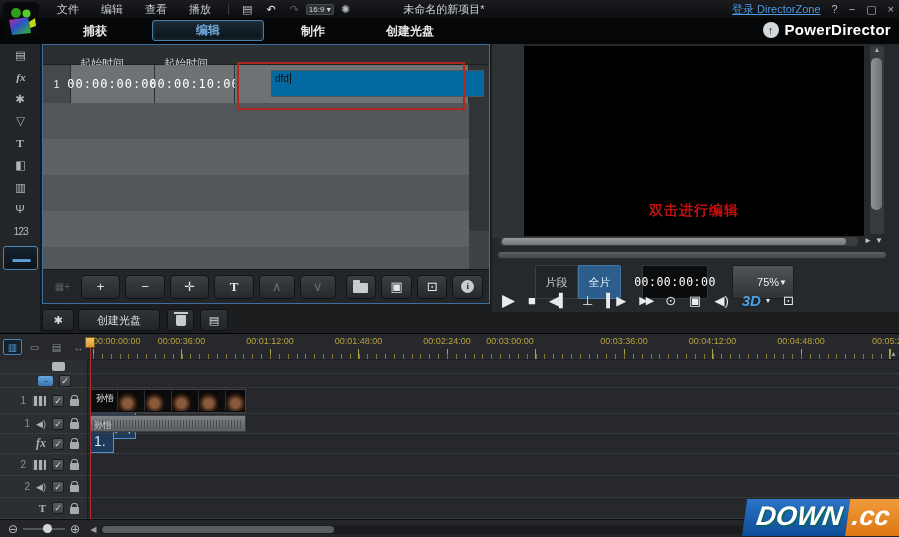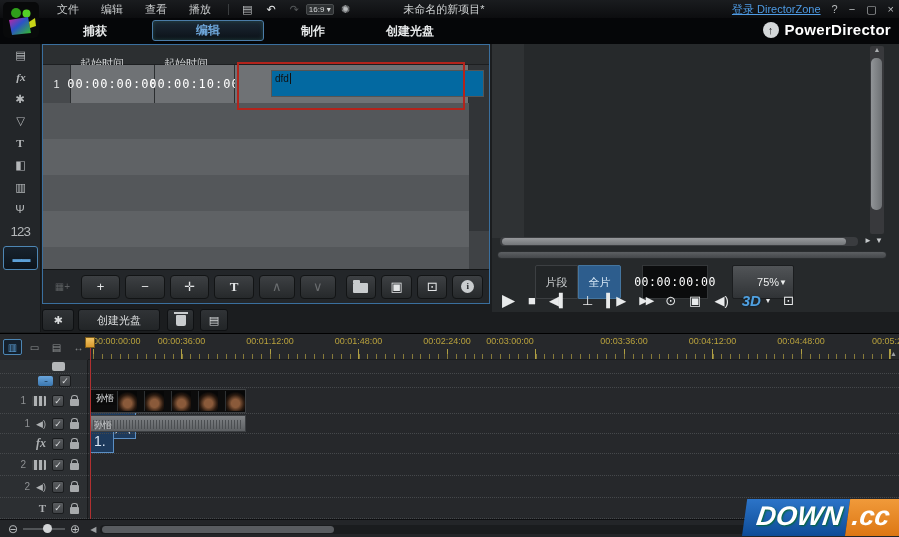--- a/index.html
+++ b/index.html
@@ -28,21 +28,21 @@
     background:linear-gradient(#1c2835,#0c1218); color:#6fa8dc; box-shadow:0 0 4px #244 inset; }
   #brand { position:absolute; right:8px; top:21px; display:flex; align-items:center; gap:6px; z-index:6;}
   #brand-icon { width:16px; height:16px; border-radius:50%; background:#d4d7d9; color:#1b1d1f; font-size:11px; line-height:16px; text-align:center; font-weight:bold;}
   #brand-name { color:#fff; font-size:15px; font-weight:bold; letter-spacing:.3px;}
 
   
   #sidebar { position:absolute; left:0; top:44px; width:41px; height:288px; background:#232629; border-right:1px solid #141617;}
   .side-icon { width:41px; height:22px; display:flex; align-items:center; justify-content:center; color:#b4b7b9; font-size:12px; }
   .side-icon .glyph { transform:scale(.95); }
   .side-icon.fx { font-family:"Liberation Serif",serif; font-style:italic; font-weight:bold; }
-  .side-icon.small { font-size:14px; letter-spacing:-1px;}
+  .side-icon.small { font-size:11px; letter-spacing:-1px;}
   .side-icon.active { margin:4px 3px 0 3px; width:35px; height:24px; border:1px solid #4d86b4; border-radius:3px;
     background:linear-gradient(#17222d,#0d141b); color:#5c9fd6; font-size:10px; letter-spacing:-1px;}
 
   
   #subpanel { position:absolute; left:42px; top:44px; width:448px; height:260px; border:1px solid #3a6f9e; background:#3f4245; }
   #sub-head { display:flex; height:20px; background:#2c2f31; border-bottom:1px solid #1d1f21; font-size:11px; color:#d5d7d8; }
   #sub-head div { padding:11px 0 0 9px; }
   .col-idx{width:28px;} .col-start{width:84px;} .col-end{width:80px;} .col-text{width:234px;} .col-scroll{width:20px;}
   #sub-row1 { display:flex; height:38px; }
   #sub-row1 .cell { border-right:1px solid #2b2e30; }
@@ -290,20 +290,23 @@
 
 <span class="act-btn" style="left:42px;width:32px">✱</span>
 <span class="act-btn" style="left:78px;width:82px">创建光盘</span>
 <span class="act-btn" style="left:167px;width:27px">
     <span class="trashcan"></span>
   </span>
 <span class="act-btn" style="left:200px;width:28px">▤</span>
 
 <div id="preview">
   <div id="pv-gutter"></div>
+  <div id="pv-video">
+    <span id="pv-hint">双击进行编辑</span>
+  </div>
   <div id="pv-vscroll">
     <span class="arr">▲</span>
     <div id="pv-vthumb"></div>
   </div>
   <div id="pv-corner"><span>►</span><span>▼</span></div>
   <div id="pv-hscroll">
       <div id="pv-hthumb"></div>
     </div>
   <div id="pv-seek"></div>
   <span class="pv-ctl" id="btn-clip">片段</span>

